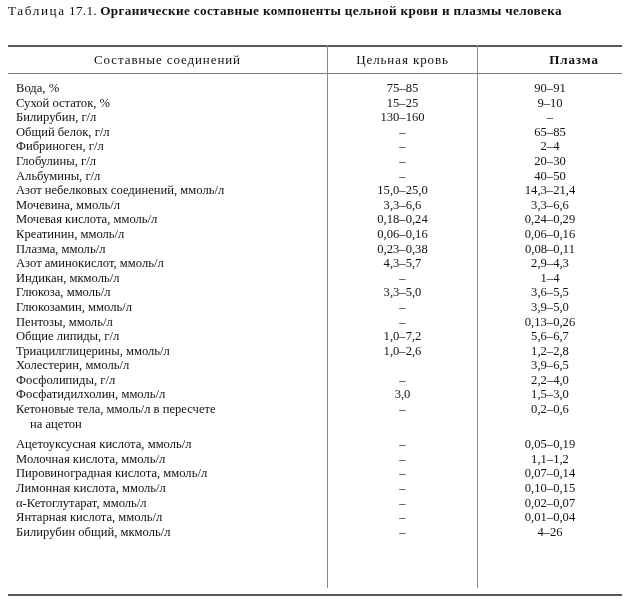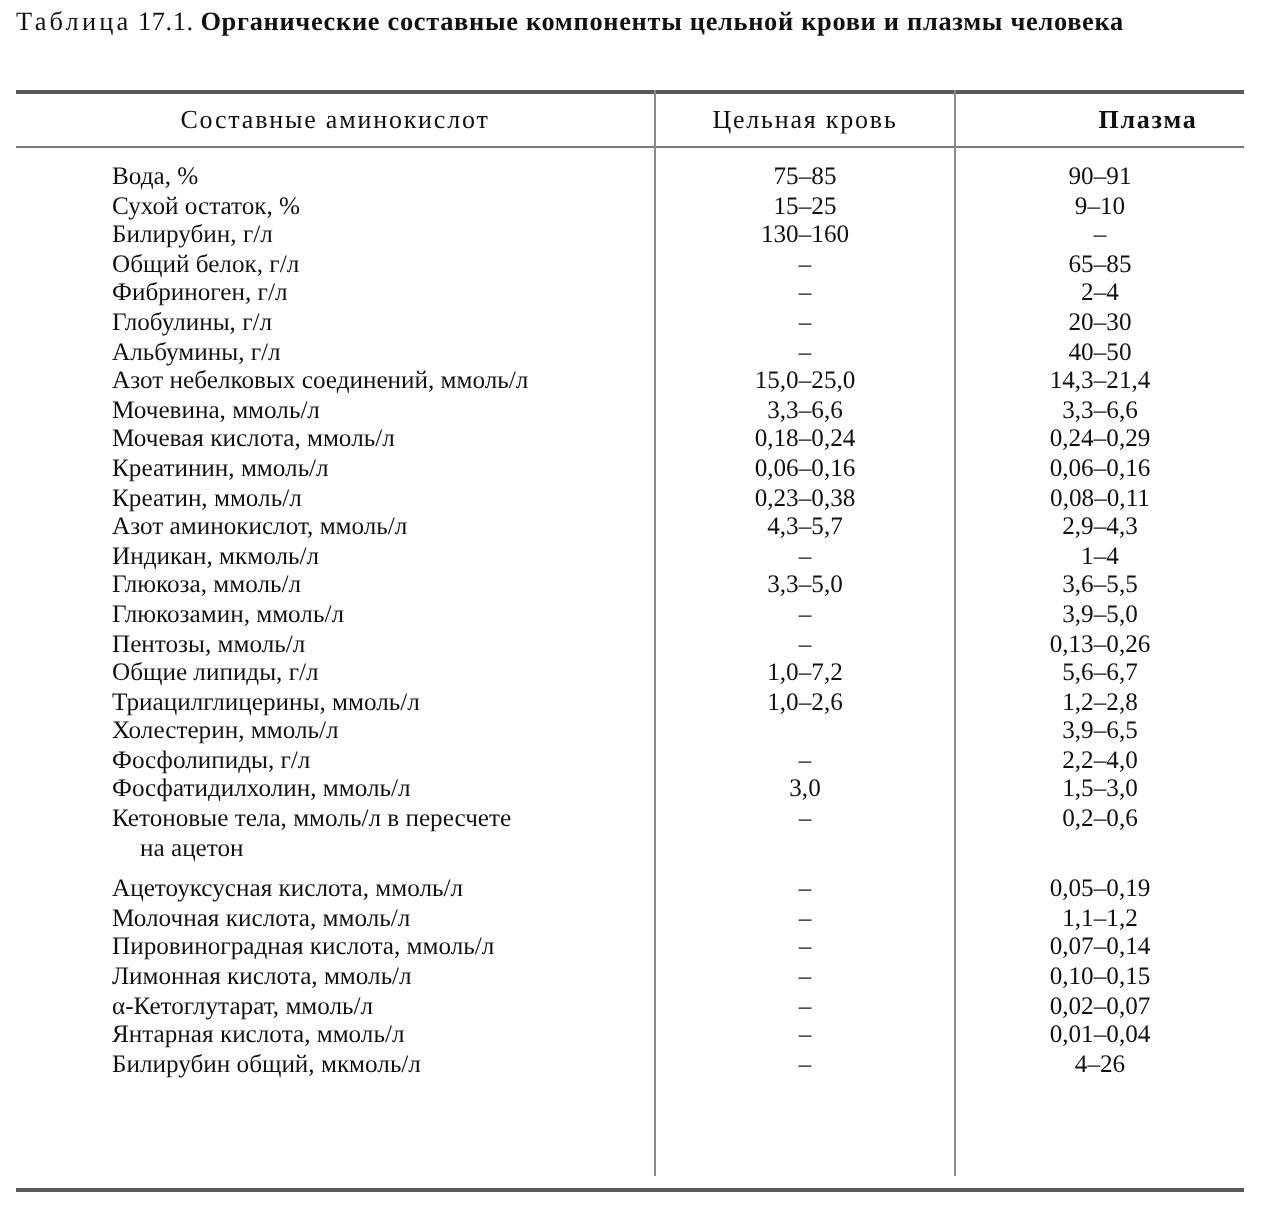--- a/index.html
+++ b/index.html
@@ -111,21 +111,20 @@
 
   .c-name {
     position: absolute;
     left: 8px;
     top: 0;
     width: 305px;
     font-size: 12.6px;
     line-height: 14.6px;
     text-align: left;
     white-space: nowrap;
-    margin-left: 40px;
   }
   .c-name.indent { padding-left: 14px; }
 
   .c-val {
     position: absolute;
     top: 0;
     font-size: 12.6px;
     line-height: 14.6px;
     text-align: center;
     white-space: nowrap;
@@ -145,21 +144,21 @@
   <div class="table-wrap">
 
     <div class="rule rule-top"></div>
     <div class="rule rule-header"></div>
     <div class="rule rule-bottom"></div>
 
     <div class="vrule vrule-1"></div>
     <div class="vrule vrule-2"></div>
 
     <div class="thead">
-      <div class="th th-1">Составные аминокислот</div>
+      <div class="th th-1">Составные соединений</div>
       <div class="th th-2">Цельная кровь</div>
       <div class="th th-3">Плазма</div>
     </div>
 
     <div class="tbody" id="tbody">
         <div class="row">
           <div class="c-name">Вода, %</div>
           <div class="c-val c-blood">75–85</div>
           <div class="c-val c-plasma">90–91</div>
         </div>
@@ -207,21 +206,21 @@
           <div class="c-name">Мочевая кислота, ммоль/л</div>
           <div class="c-val c-blood">0,18–0,24</div>
           <div class="c-val c-plasma">0,24–0,29</div>
         </div>
         <div class="row">
           <div class="c-name">Креатинин, ммоль/л</div>
           <div class="c-val c-blood">0,06–0,16</div>
           <div class="c-val c-plasma">0,06–0,16</div>
         </div>
         <div class="row">
-          <div class="c-name">Креатин, ммоль/л</div>
+          <div class="c-name">Плазма, ммоль/л</div>
           <div class="c-val c-blood">0,23–0,38</div>
           <div class="c-val c-plasma">0,08–0,11</div>
         </div>
         <div class="row">
           <div class="c-name">Азот аминокислот, ммоль/л</div>
           <div class="c-val c-blood">4,3–5,7</div>
           <div class="c-val c-plasma">2,9–4,3</div>
         </div>
         <div class="row">
           <div class="c-name">Индикан, мкмоль/л</div>

